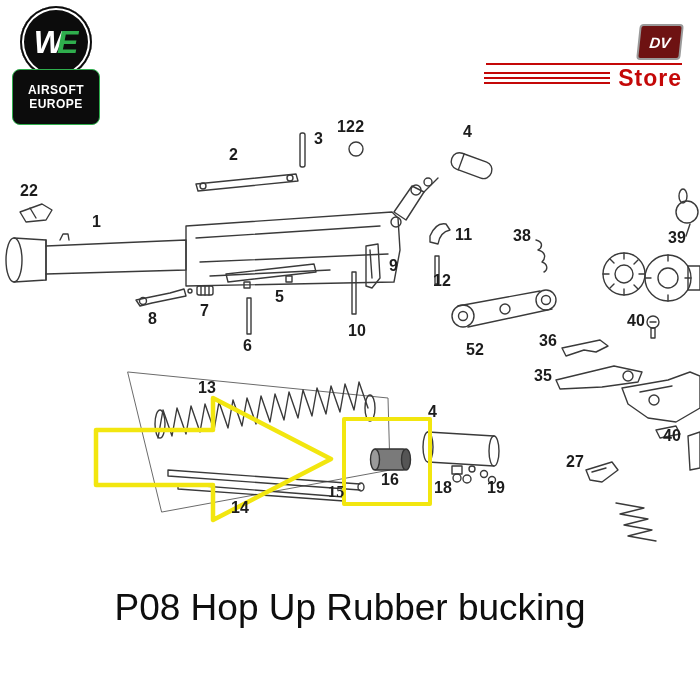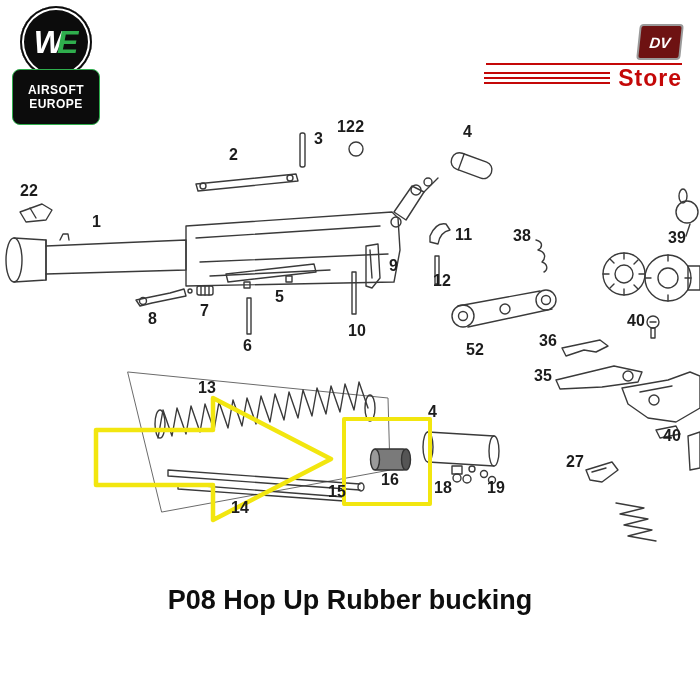--- a/index.html
+++ b/index.html
@@ -47,21 +47,21 @@
   .store-sub-row{display:flex;align-items:center;gap:8px;margin-top:2px;}
   .store-lines{
     width:126px;height:13px;
     background:repeating-linear-gradient(to bottom,#c40808 0 2px,transparent 2px 5px);
   }
   .store-sub{font-size:23px;font-weight:800;color:#c40808;letter-spacing:1px;line-height:1;}
 
   
   .caption{
     position:absolute;left:0;right:0;top:580px;text-align:center;color:#0e0e0e;
-    font-weight:700;font-size:27px;line-height:1.5;z-index:8;
+    font-weight:400;font-size:37px;line-height:1.5;z-index:8;
   }
 </style>
 </head>
 <body>
 
 <div class="stage">
 
   <div class="we-logo">
     <div class="we-circle">
       <span class="we-w">W</span>
@@ -288,21 +288,21 @@
       <span class="part-label" style="left: 466px; top: 341px;">52</span>
       <span class="part-label" style="left: 539px; top: 332px;">36</span>
       <span class="part-label" style="left: 627px; top: 312px;">40</span>
       <span class="part-label" style="left: 534px; top: 367px;">35</span>
       <span class="part-label" style="left: 198px; top: 379px; text-align: center;">13</span>
       <span class="part-label" style="left: 428px; top: 403px;">4</span>
       <span class="part-label" style="left: 663px; top: 427px;">40</span>
       <span class="part-label" style="left: 381px; top: 471px;">16</span>
       <span class="part-label" style="left: 434px; top: 479px;">18</span>
       <span class="part-label" style="left: 487px; top: 479px;">19</span>
-      <span class="part-label" style="left: 328px; top: 483px;">15</span>
+      <span class="part-label" style="left: 328px; top: 483px; font-family: Liberation Serif, serif;">15</span>
       <span class="part-label" style="left: 231px; top: 499px;">14</span>
       <span class="part-label" style="left: 566px; top: 453px;">27</span>
     </div>
 
   <div class="caption">
     <div>P08 Hop Up Rubber bucking</div>
   </div>
 
 </div>
 

